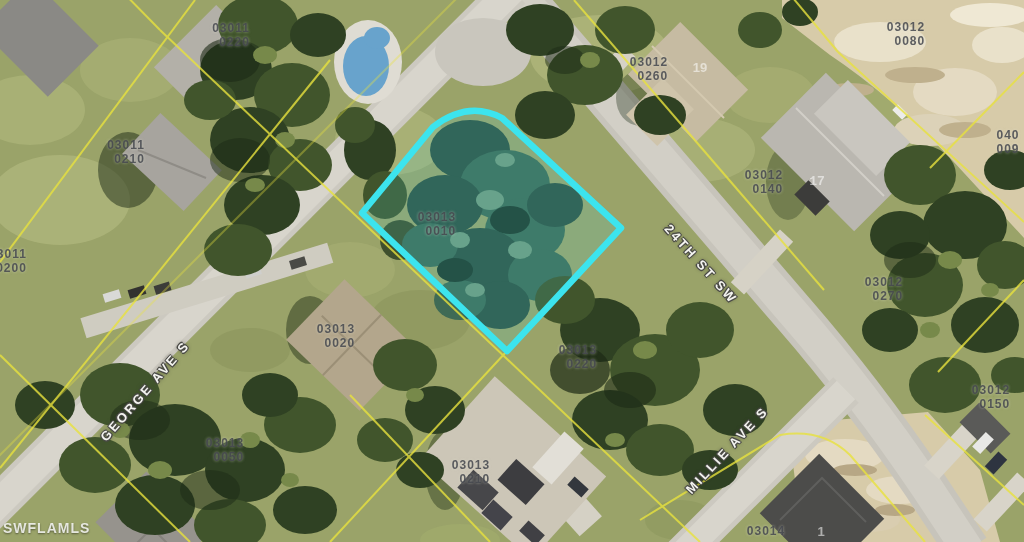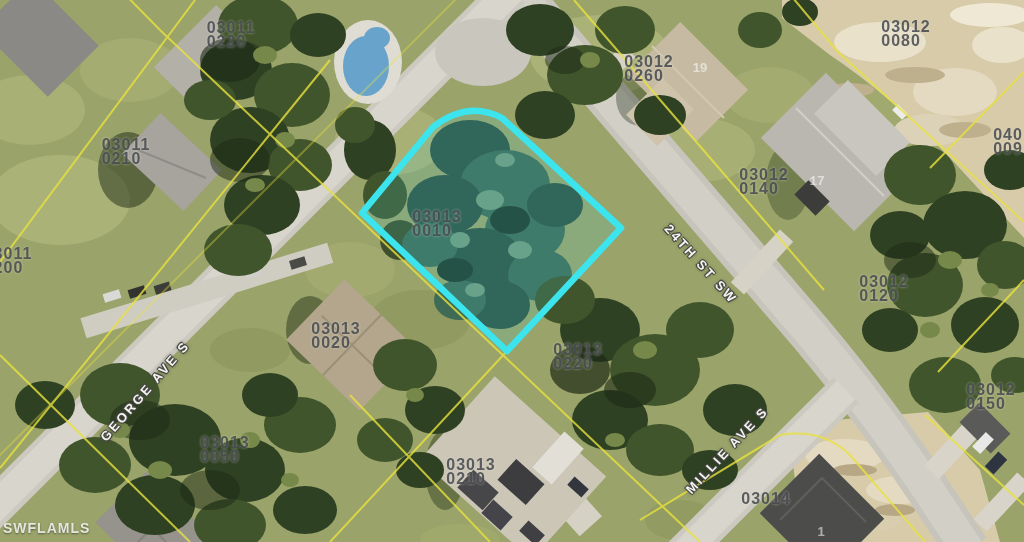--- a/index.html
+++ b/index.html
@@ -4,21 +4,21 @@
 <style>
   html,body{margin:0;padding:0;background:#222;}
   #stage{
     position:relative;width:1024px;height:542px;overflow:hidden;
     font-family:"Liberation Sans", sans-serif;
     background:#9aa369;
   }
   #scene{position:absolute;left:0;top:0;width:1024px;height:542px;display:block;}
   .parcel-label{
     position:absolute;transform:translateX(-50%);
-    text-align:left;font-size:16px;font-weight:700;line-height:14px;
+    text-align:right;font-size:12px;font-weight:700;line-height:14px;
     color:rgba(68,70,78,0.85);letter-spacing:1px;white-space:nowrap;
     text-shadow:0 0 3px rgba(225,228,210,0.55);
     z-index:3;pointer-events:none;
   }
   .parcel-label span{display:block;}
   .street-label{
     position:absolute;transform:translate(-50%,-50%);
     font-size:13px;font-weight:700;letter-spacing:2.5px;white-space:nowrap;
     color:#f4f4f0;
     text-shadow:-1px -1px 0 #4a4a46,1px -1px 0 #4a4a46,-1px 1px 0 #4a4a46,1px 1px 0 #4a4a46,0 0 4px #3a3a36;
@@ -308,21 +308,21 @@
       <div class="parcel-label" style="left: 764px; top: 168px;">
         <span>03012</span>
         <span>0140</span>
       </div>
       <div class="parcel-label" style="left: 1008px; top: 128px;">
         <span>040</span>
         <span>009</span>
       </div>
       <div class="parcel-label" style="left: 884px; top: 275px;">
         <span>03012</span>
-        <span>0120</span>
+        <span>0270</span>
       </div>
       <div class="parcel-label" style="left: 991px; top: 383px;">
         <span>03012</span>
         <span>0150</span>
       </div>
       <div class="parcel-label" style="left: 437px; top: 210px;">
         <span>03013</span>
         <span>0010</span>
       </div>
       <div class="parcel-label" style="left: 336px; top: 322px;">
@@ -334,21 +334,21 @@
         <span>0220</span>
       </div>
       <div class="parcel-label" style="left: 225px; top: 436px;">
         <span>03013</span>
         <span>0050</span>
       </div>
       <div class="parcel-label" style="left: 471px; top: 458px;">
         <span>03013</span>
         <span>0210</span>
       </div>
-      <div class="parcel-label" style="left: 766px; top: 492px;">
+      <div class="parcel-label" style="left: 766px; top: 524px;">
         <span>03014</span>
       </div>
       <div class="street-label" style="left: 701px; top: 264px; transform: translate(-50%, -50%) rotate(48deg);">24TH ST SW</div>
       <div class="street-label" style="left: 145px; top: 391px; transform: translate(-50%, -50%) rotate(-49deg);">GEORGE AVE S</div>
       <div class="street-label" style="left: 727px; top: 450px; transform: translate(-50%, -50%) rotate(-47deg);">MILLIE AVE S</div>
       <div class="roof-number" style="left: 700px; top: 67px;">19</div>
       <div class="roof-number" style="left: 817px; top: 181px; font-family: Liberation Mono, monospace;">17</div>
       <div class="roof-number" style="left: 821px; top: 531px;">1</div>
     </div>
 

